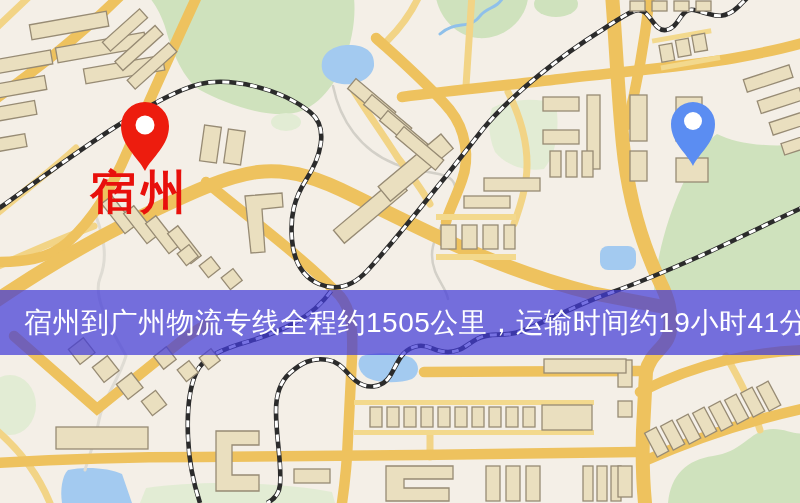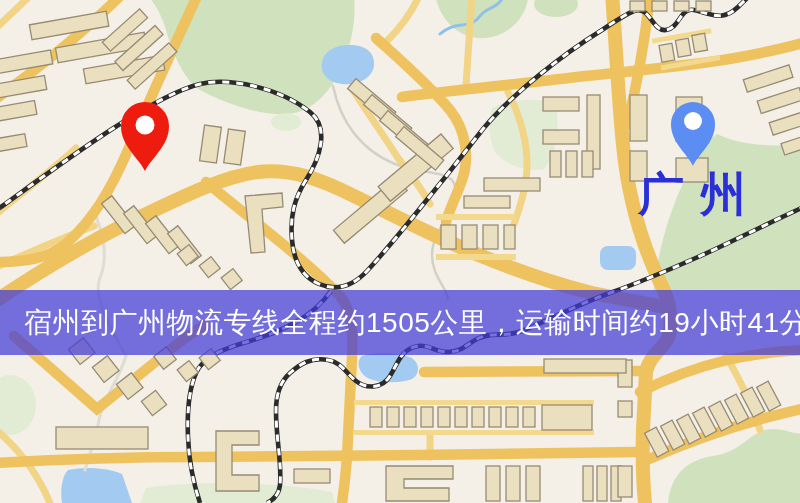--- a/index.html
+++ b/index.html
@@ -199,18 +199,18 @@
     <g>
       <path d="M145,171 C 138,157 121,146 121,126 A 24,24 0 1 1 169,126 C 169,146 152,157 145,171 Z" fill="#ed1c0e"></path>
       <circle cx="145" cy="125" r="9.5" fill="#ffffff"></circle>
     </g>
     <g>
       <path d="M693,166 C 687,153 671,143 671,124 A 22,22 0 1 1 715,124 C 715,143 699,153 693,166 Z" fill="#5b8df2"></path>
       <circle cx="693" cy="121" r="9" fill="#ffffff"></circle>
     </g>
   </svg>
 
-  <div class="city-label label-guangzhou">广州</div>
+  <div class="city-label label-suzhou">宿州</div>
 
   <div class="banner">
     <span>宿州到广州物流专线全程约1505公里，运输时间约19小时41分钟.</span>
   </div>
 </div>
 
 </body></html>

